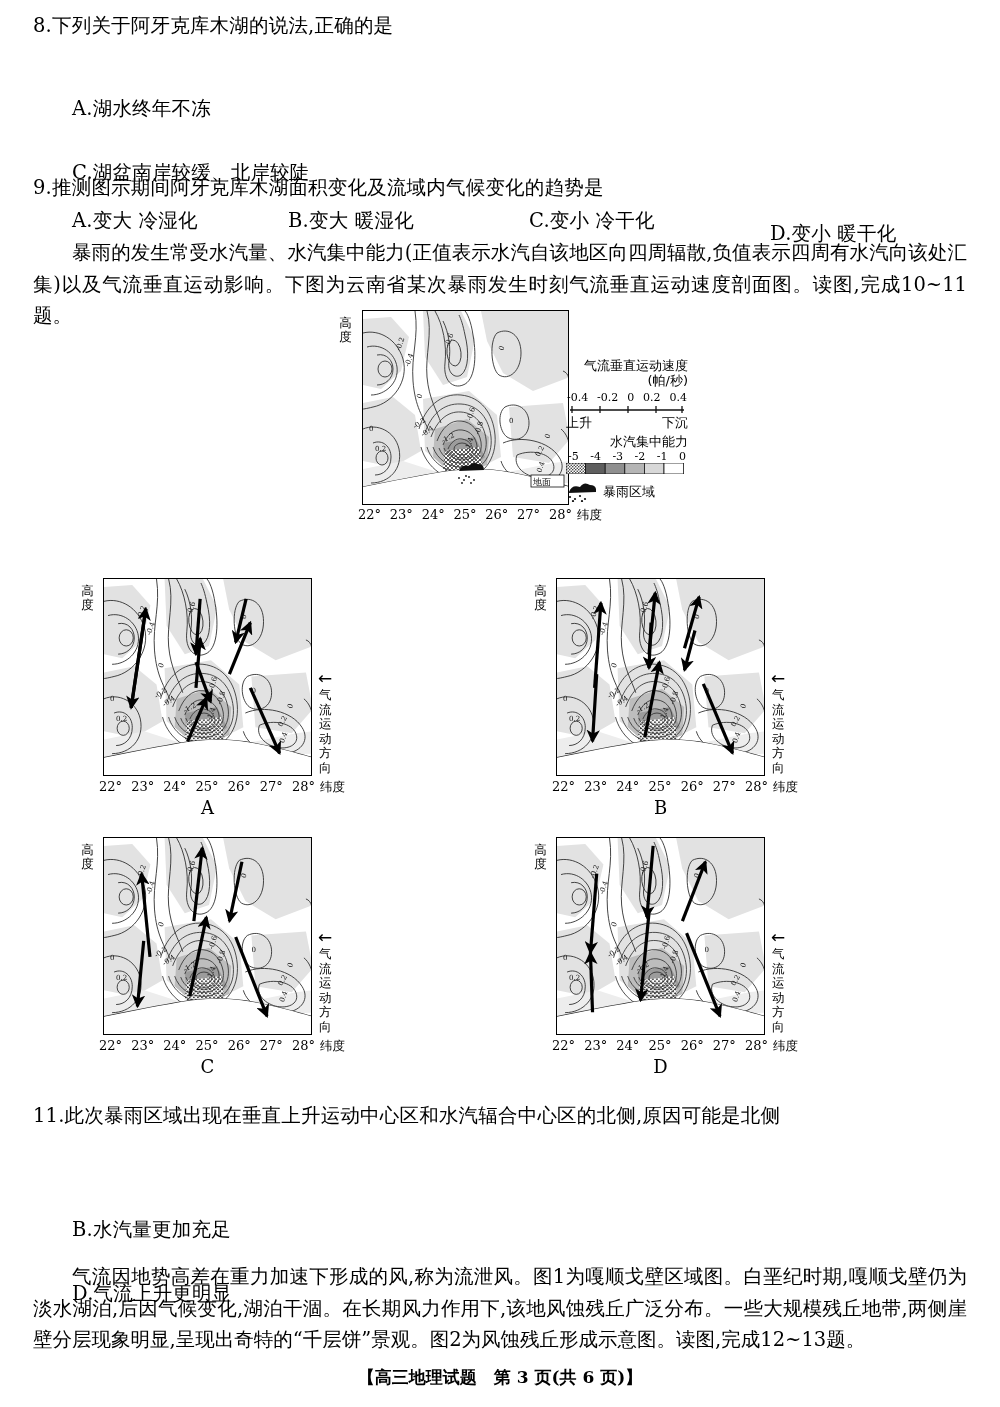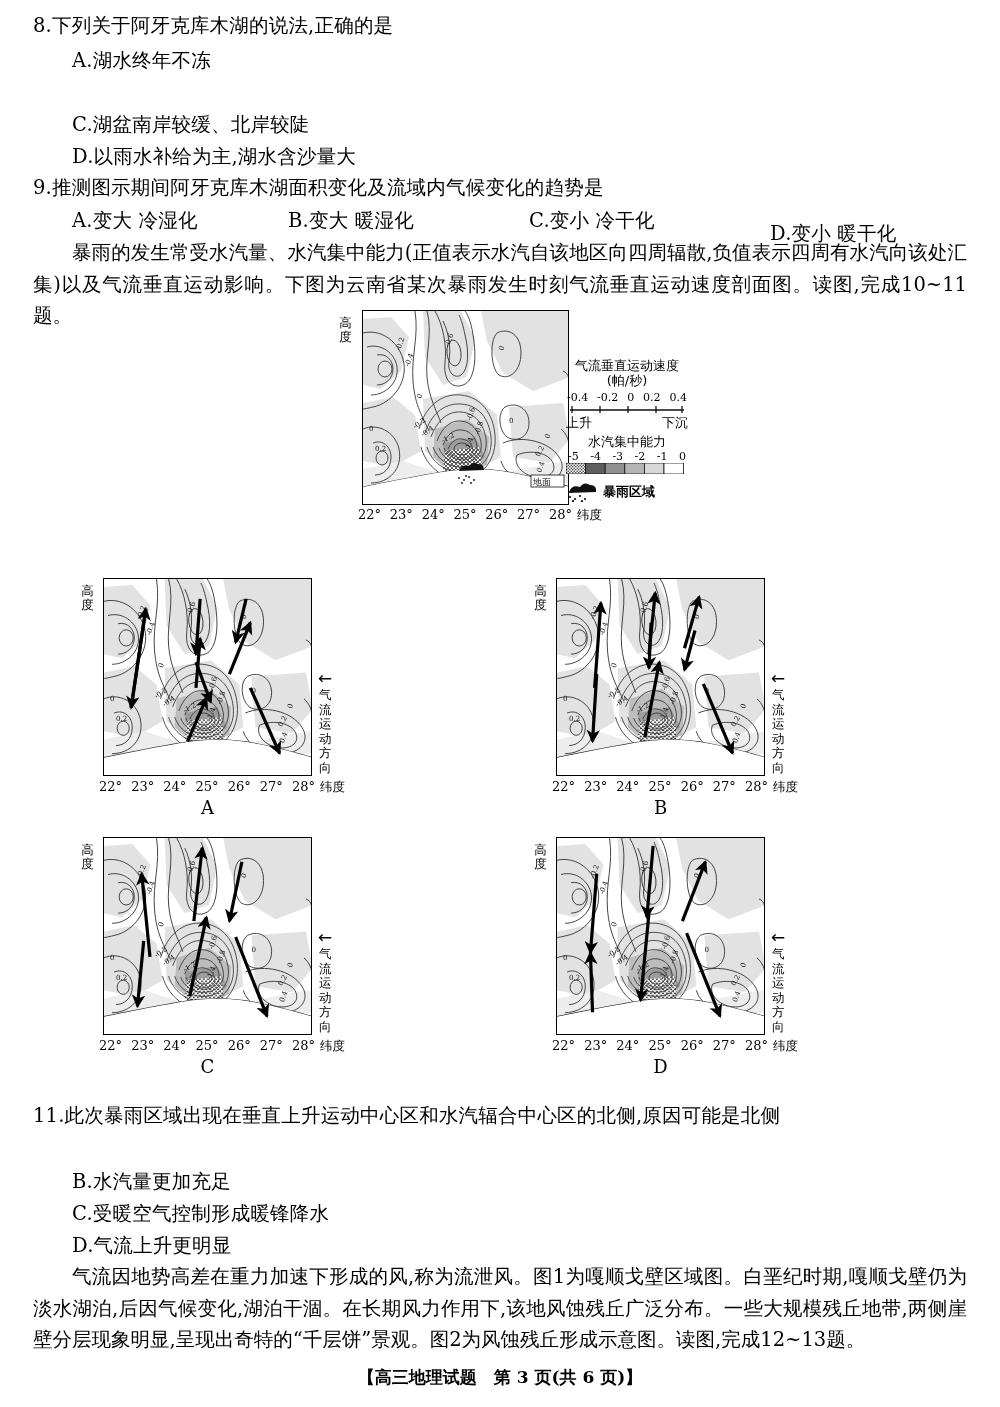--- a/index.html
+++ b/index.html
@@ -20,21 +20,21 @@
     letter-spacing:.2px;
     white-space:nowrap;
   }
   .qbody{
     font-size:19.5px;
     line-height:31.5px;
     text-align:justify;
     text-justify:inter-ideograph;
   }
   .stem{position:absolute;left:33px;}
-  .opt{position:absolute;left:72px;}
+  .opt{position:absolute;left:72px;margin-top:48px;}
   .para{position:absolute;left:33px;width:934px;text-indent:39px;}
 
   
   .fig{position:absolute;}
   .plotbox{
     position:absolute;
     border:1.6px solid #000;
     background:#fff;
     overflow:hidden;
     box-sizing:border-box;
@@ -77,46 +77,45 @@
   }
   .flowarrow{
     position:absolute;
     font-size:17px;
     line-height:12px;
     font-family:"DejaVu Sans","Liberation Sans",sans-serif;
   }
 
   
   .legend{position:absolute;font-family:"DejaVu Sans","Liberation Sans",sans-serif;}
-  .legend .t1{font-size:13px;line-height:15px;text-align:center;white-space:nowrap;}
+  .legend .t1{font-size:13px;line-height:15px;text-align:right;white-space:nowrap;}
   .legend .scale-nums{
     display:flex;justify-content:space-between;
     font-size:11px;font-family:"DejaVu Serif","Liberation Serif",serif;
   }
   .legend .ud{display:flex;justify-content:space-between;font-size:13px;}
-  .legend .rainrow{display:flex;align-items:center;gap:7px;font-weight:bold;}
+  .legend .rainrow{display:flex;align-items:center;gap:7px;}
   .legend .rainlab{font-size:13px;white-space:nowrap;}
 
   
   .footer{
     position:absolute;left:0;width:1000px;text-align:center;
     font-size:17px;font-weight:bold;
     font-family:"DejaVu Serif","Liberation Serif",serif;
   }
   svg{display:block;}
 </style>
 </head>
 <body>
 
 <div class="page">
 
   <div class="stem qline" style="top:10px;">8.下列关于阿牙克库木湖的说法,正确的是</div>
   <div class="opt  qline" style="top:45px;">A.湖水终年不冻</div>
   <div class="opt  qline" style="top:109px;">C.湖盆南岸较缓、北岸较陡</div>
-  <div class="opt  qline" style="top:141px;">D.以雨水补给为主,湖水含沙量大</div>
 
   <div class="stem qline" style="top:172px;">9.推测图示期间阿牙克库木湖面积变化及流域内气候变化的趋势是</div>
   <div class="qline" style="position:absolute;left:72px;top:205px;">A.变大  冷湿化</div>
   <div class="qline" style="position:absolute;left:288px;top:205px;">B.变大  暖湿化</div>
   <div class="qline" style="position:absolute;left:529px;top:205px;">C.变小  冷干化</div>
   <div class="qline" style="position:absolute;left:770px;top:205px;margin-top:13px;">D.变小  暖干化</div>
 
   <div class="para qbody" style="top:237px;">暴雨的发生常受水汽量、水汽集中能力(正值表示水汽自该地区向四周辐散,负值表示四周有水汽向该处汇集)以及气流垂直运动影响。下图为云南省某次暴雨发生时刻气流垂直运动速度剖面图。读图,完成10~11题。</div>
 
   <div class="fig">
@@ -766,20 +765,19 @@
       <span>28°</span>
     </div>
     <div class="unitlab" style="left:773px;top:1038px;">纬度</div>
     <div class="flowarrow" style="left:771px;top:931px;">←</div>
     <div class="flowlab" style="left:772px;top:947px;">气流运动方向</div>
     <div class="panel-letter" style="left:556px;top:1056px;width:209px;">D</div>
   </div>
 
   <div class="stem qline" style="top:1100px;">11.此次暴雨区域出现在垂直上升运动中心区和水汽辐合中心区的北侧,原因可能是北侧</div>
   <div class="opt  qline" style="top:1166px;">B.水汽量更加充足</div>
-  <div class="opt  qline" style="top:1198px;">C.受暖空气控制形成暖锋降水</div>
   <div class="opt  qline" style="top:1230px;">D.气流上升更明显</div>
 
   <div class="para qbody" style="top:1261px;">气流因地势高差在重力加速下形成的风,称为流泄风。图1为嘎顺戈壁区域图。白垩纪时期,嘎顺戈壁仍为淡水湖泊,后因气候变化,湖泊干涸。在长期风力作用下,该地风蚀残丘广泛分布。一些大规模残丘地带,两侧崖壁分层现象明显,呈现出奇特的“千层饼”景观。图2为风蚀残丘形成示意图。读图,完成12~13题。</div>
 
   <div class="footer" style="top:1366px;">【高三地理试题　第 3 页(共 6 页)】</div>
 
 </div>
 
 </body></html>

